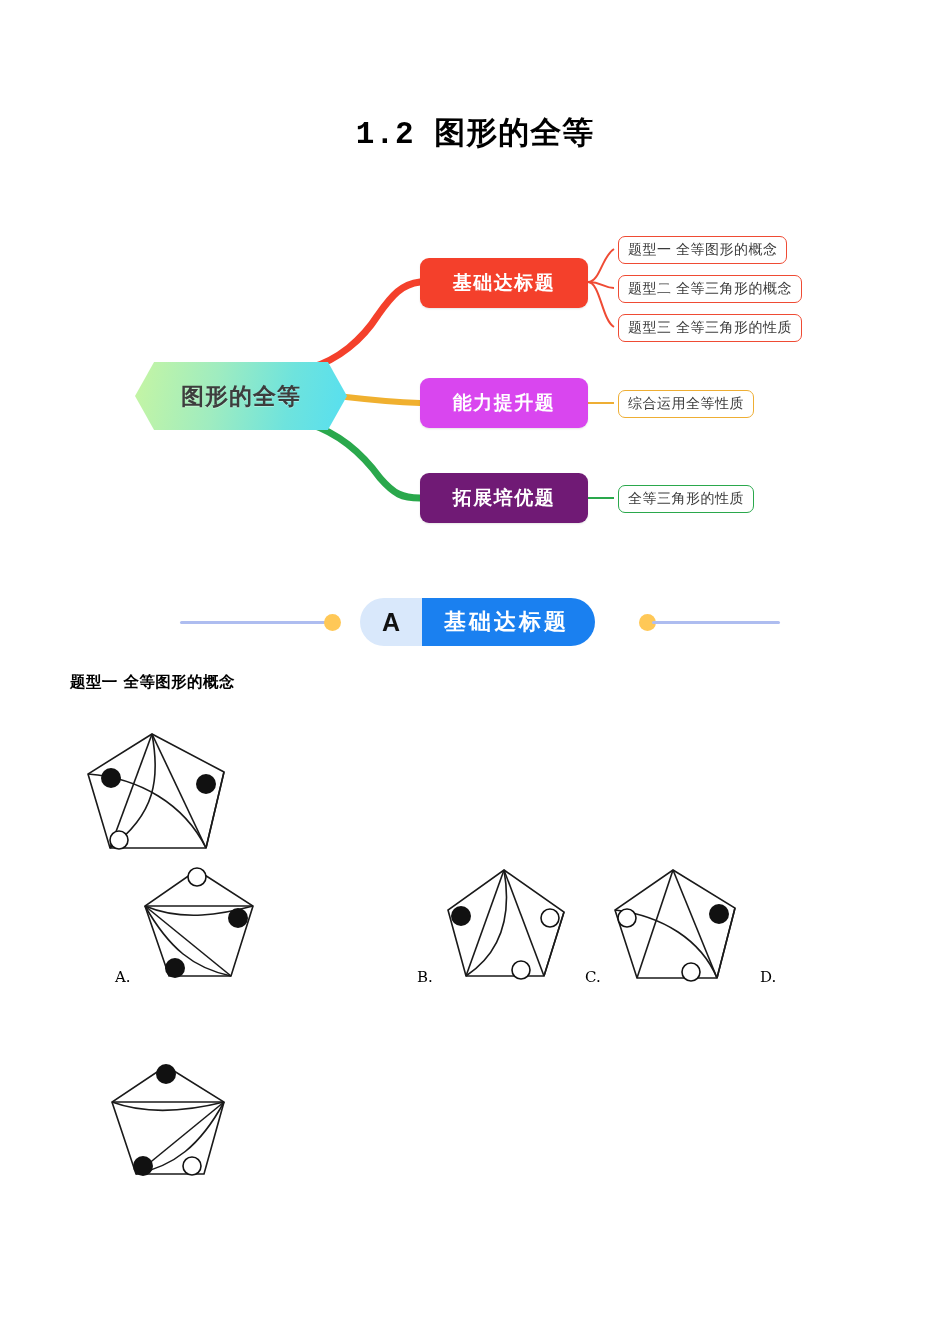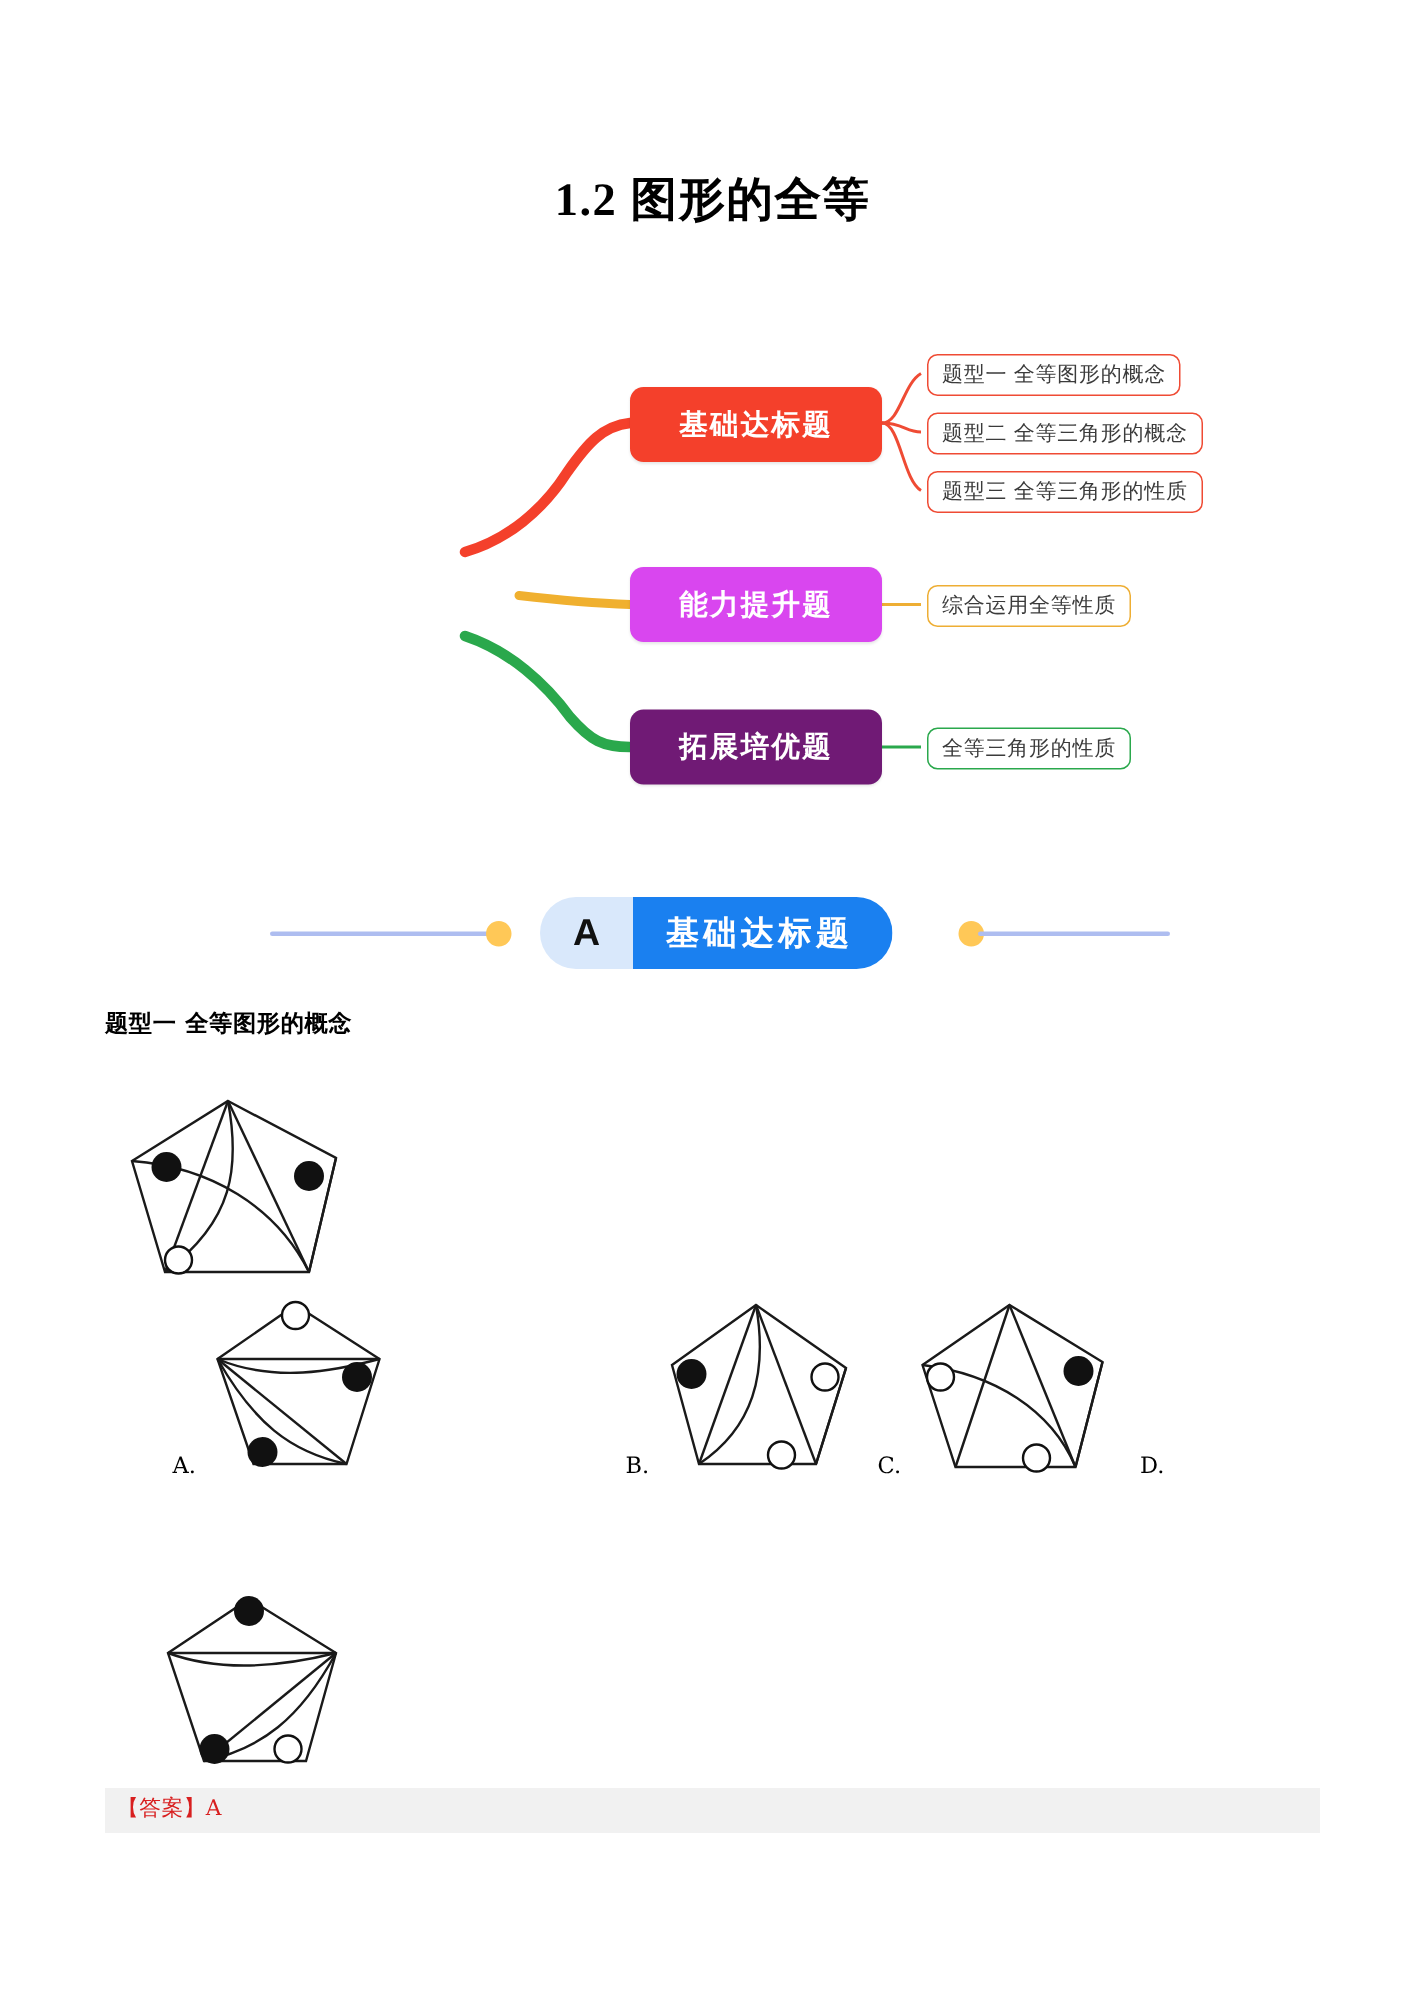--- a/index.html
+++ b/index.html
@@ -21,21 +21,21 @@
     height: 1344px;
   }
 
   
   .doc-title {
     position: absolute;
     left: 0;
     top: 112px;
     width: 950px;
     text-align: center;
-    font-family: Liberation Serif, serif;
+    font-family: Liberation Mono, monospace;
     font-weight: bold;
     font-size: 31px;
     letter-spacing: 1px;
     color: #000;
   }
 
   
   .mindmap {
     position: absolute;
     left: 110px;
@@ -237,20 +237,23 @@
 
       <path d="M 478 72 C 490 72 492 46 504 39" stroke="#ef4b34" stroke-width="2" fill="none"></path>
       <path d="M 478 72 C 492 72 494 78 504 78" stroke="#ef4b34" stroke-width="2" fill="none"></path>
       <path d="M 478 72 C 490 72 492 110 504 117" stroke="#ef4b34" stroke-width="2" fill="none"></path>
 
       <path d="M 478 193 L 504 193" stroke="#eeae34" stroke-width="2" fill="none"></path>
 
       <path d="M 478 288 L 504 288" stroke="#2aa84c" stroke-width="2" fill="none"></path>
     </svg>
 
+    <div class="mm-center">
+      <span>图形的全等</span>
+    </div>
 
     <div class="mm-node red">
       <span>基础达标题</span>
     </div>
     <div class="mm-node orange">
       <span>能力提升题</span>
     </div>
     <div class="mm-node green">
       <span>拓展培优题</span>
     </div>
@@ -349,17 +352,14 @@
       <circle cx="43" cy="110" r="10" fill="#111"></circle>
       <circle cx="92" cy="110" r="9" fill="#fff" stroke="#111" stroke-width="1.6"></circle>
     </svg>
   </div>
 
   <div class="opt-label a">A.</div>
   <div class="opt-label b">B.</div>
   <div class="opt-label c">C.</div>
   <div class="opt-label d">D.</div>
 
-  <div class="answer-band">
-    <div class="answer-text">【答案】A</div>
-  </div>
 
 </div>
 
 </body></html>

